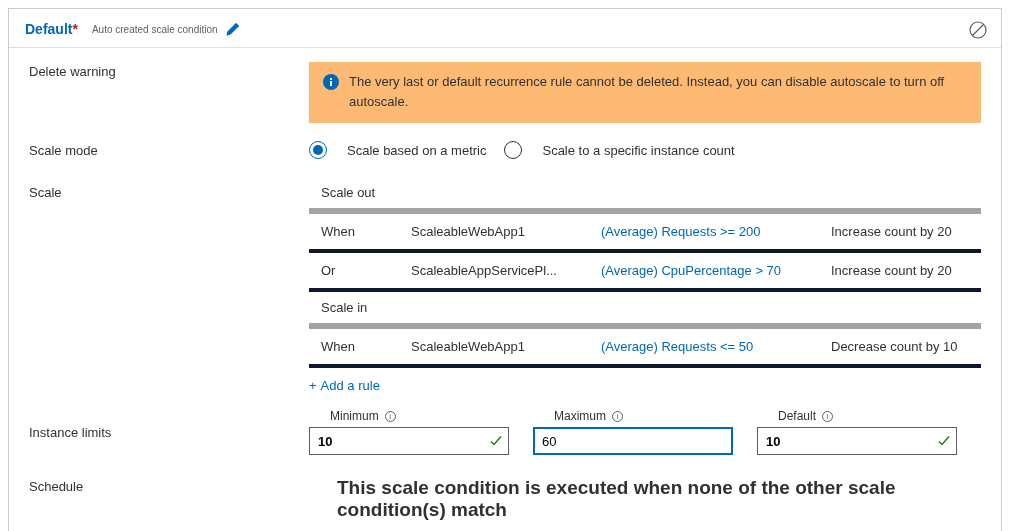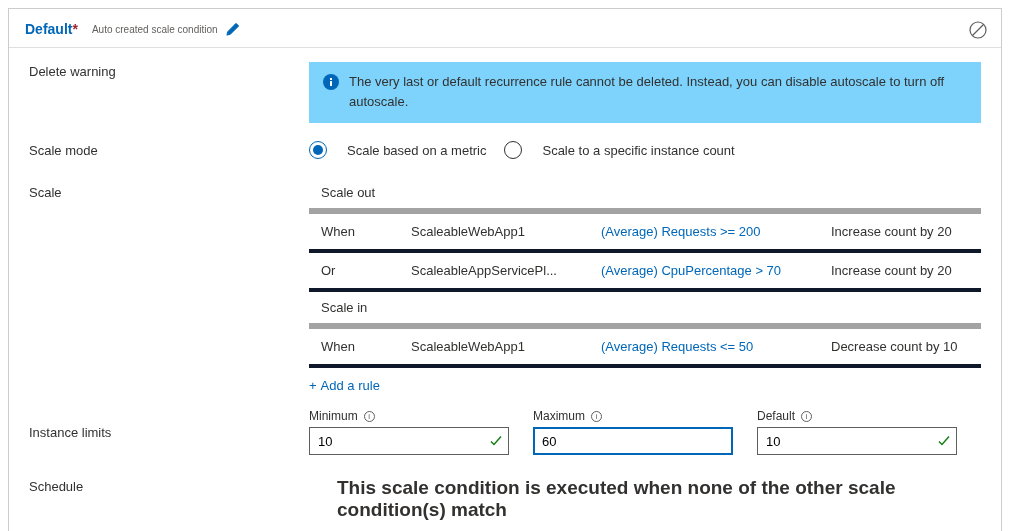--- a/index.html
+++ b/index.html
@@ -59,21 +59,21 @@
     width: 280px;
     flex-shrink: 0;
     color: #323130;
     font-size: 13px;
     padding-top: 2px;
   }
   .row-content {
     flex: 1;
   }
   .info-box {
-    background: #7dd3fc;
+    background: #fdba74;
     padding: 10px 14px 12px 14px;
     display: flex;
     align-items: flex-start;
     font-size: 13px;
     line-height: 1.5;
     color: #323130;
   }
   .info-icon {
     width: 16px; height: 16px;
     flex-shrink: 0;
@@ -124,20 +124,21 @@
     margin-top: 4px;
   }
   .limit-col { flex: 1; max-width: 200px; }
   .limit-label {
     font-size: 12px;
     color: #323130;
     margin-bottom: 4px;
     display: flex;
     align-items: center;
     gap: 6px;
+    margin-left: 21px;
   }
   .help-icon {
     width: 11px; height: 11px;
     border: 1px solid #605e5c;
     border-radius: 50%;
     font-size: 8px;
     display: inline-flex;
     align-items: center; justify-content: center;
     color: #605e5c;
     cursor: help;
@@ -147,21 +148,21 @@
   }
   .limit-input input {
     width: 100%;
     height: 28px;
     padding: 0 26px 0 8px;
     font-size: 13px;
     font-family: inherit;
     outline: none;
     border: 1px solid #605e5c;
   }
-  .limit-input.valid input { border-color: #605e5c; }
+  .limit-input.valid input { border-color: #605e5c; font-weight: bold; }
   .limit-input.focus input { border-color: #0067b8; box-shadow: 0 0 0 1px #0067b8 inset; }
   .check-icon {
     position: absolute;
     right: 6px; top: 50%;
     transform: translateY(-50%);
     width: 14px; height: 14px;
     color: #107c10;
   }
   .schedule-text { font-weight: 700; font-size: 19px; }
 </style>

